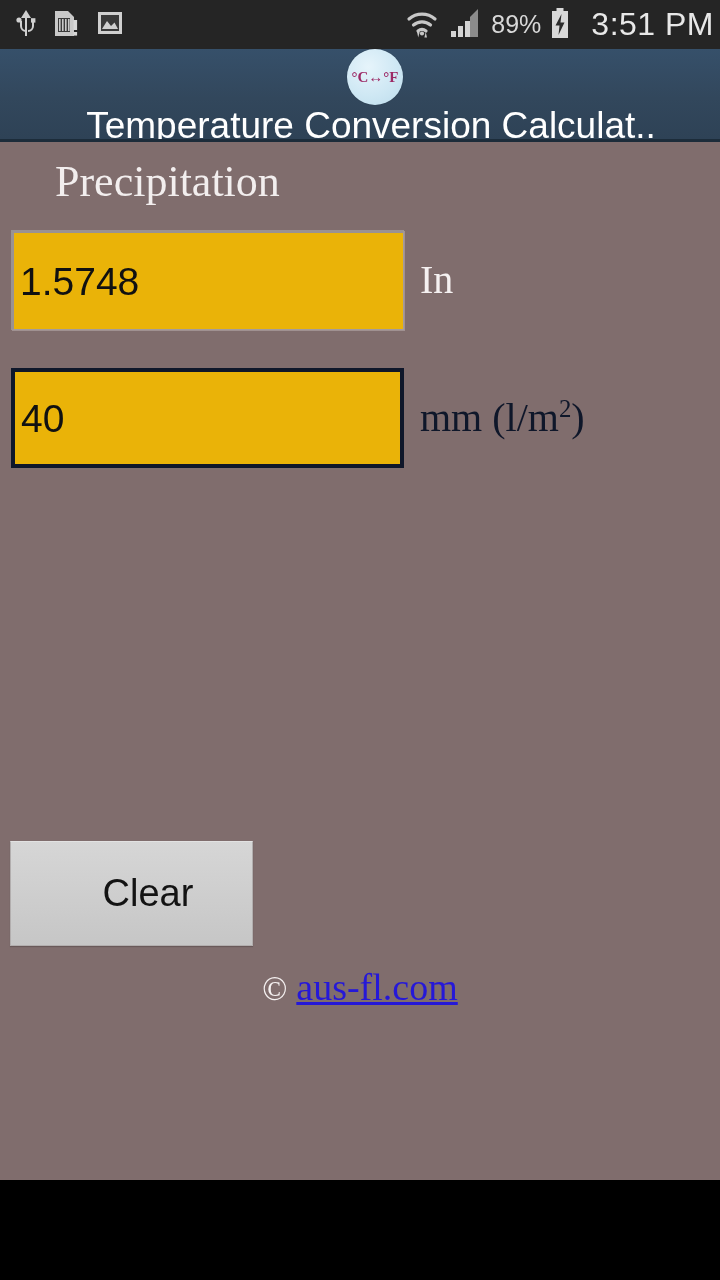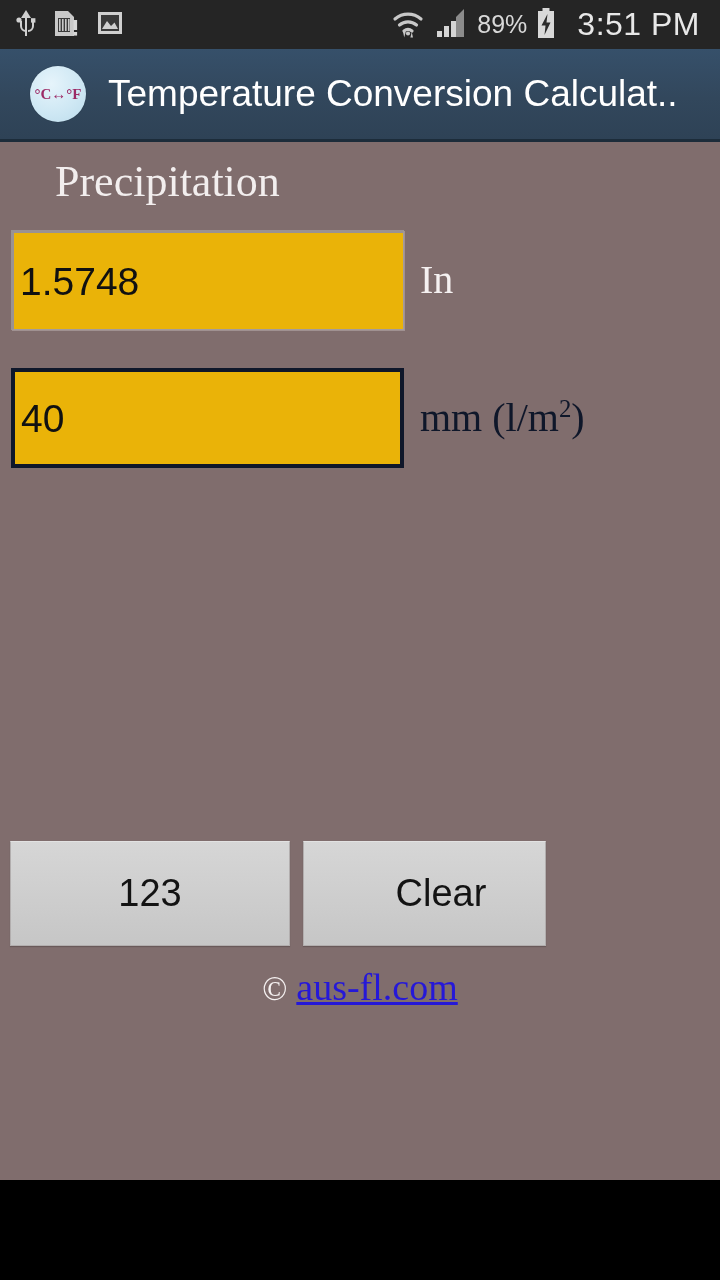--- a/index.html
+++ b/index.html
@@ -35,21 +35,21 @@
     display: flex;
     align-items: center;
     gap: 14px;
     padding-left: 14px;
   }
   .status-right {
     margin-left: auto;
     display: flex;
     align-items: center;
     gap: 9px;
-    padding-right: 20px;
+    padding-right: 6px;
   }
   .sicon { display: block; }
   .status-text {
     color: #d8d8d8;
     font-size: 25px;
     font-family: "Liberation Sans", sans-serif;
     letter-spacing: 0px;
   }
   .status-clock {
     color: #e8e8e8;
@@ -63,20 +63,21 @@
   .title-bar {
     position: absolute;
     top: 49px; left: 0;
     width: 720px;
     height: 93px;
     background: linear-gradient(to bottom, #36506a 0%, #32475c 55%, #2e4256 100%);
     border-bottom: 3px solid #1c2c3a;
     box-sizing: border-box;
     display: flex;
     align-items: center;
+    flex-direction: column;
   }
   .app-icon {
     width: 56px; height: 56px;
     margin-left: 30px;
     border-radius: 50%;
     background: radial-gradient(circle at 38% 32%, #e6f4fb 0%, #cfe8f4 55%, #bcdcec 100%);
     display: flex;
     align-items: center;
     justify-content: center;
     flex: 0 0 auto;
@@ -332,21 +333,20 @@
     </div>
 
     <div class="field-row row2">
       <div class="textbox focused">
         <span class="value">40</span>
       </div>
       <div class="unit-label green"><span>mm (l/m</span><sup>2</sup><span>)</span></div>
     </div>
 
     <div class="button-row">
-      <div class="btn">123</div>
       <div class="btn clear">Clear</div>
     </div>
 
     <div class="footer">
       <span class="copyright">©</span>
       <span class="site-link">aus-fl.com</span>
     </div>
 
   </div>
 

